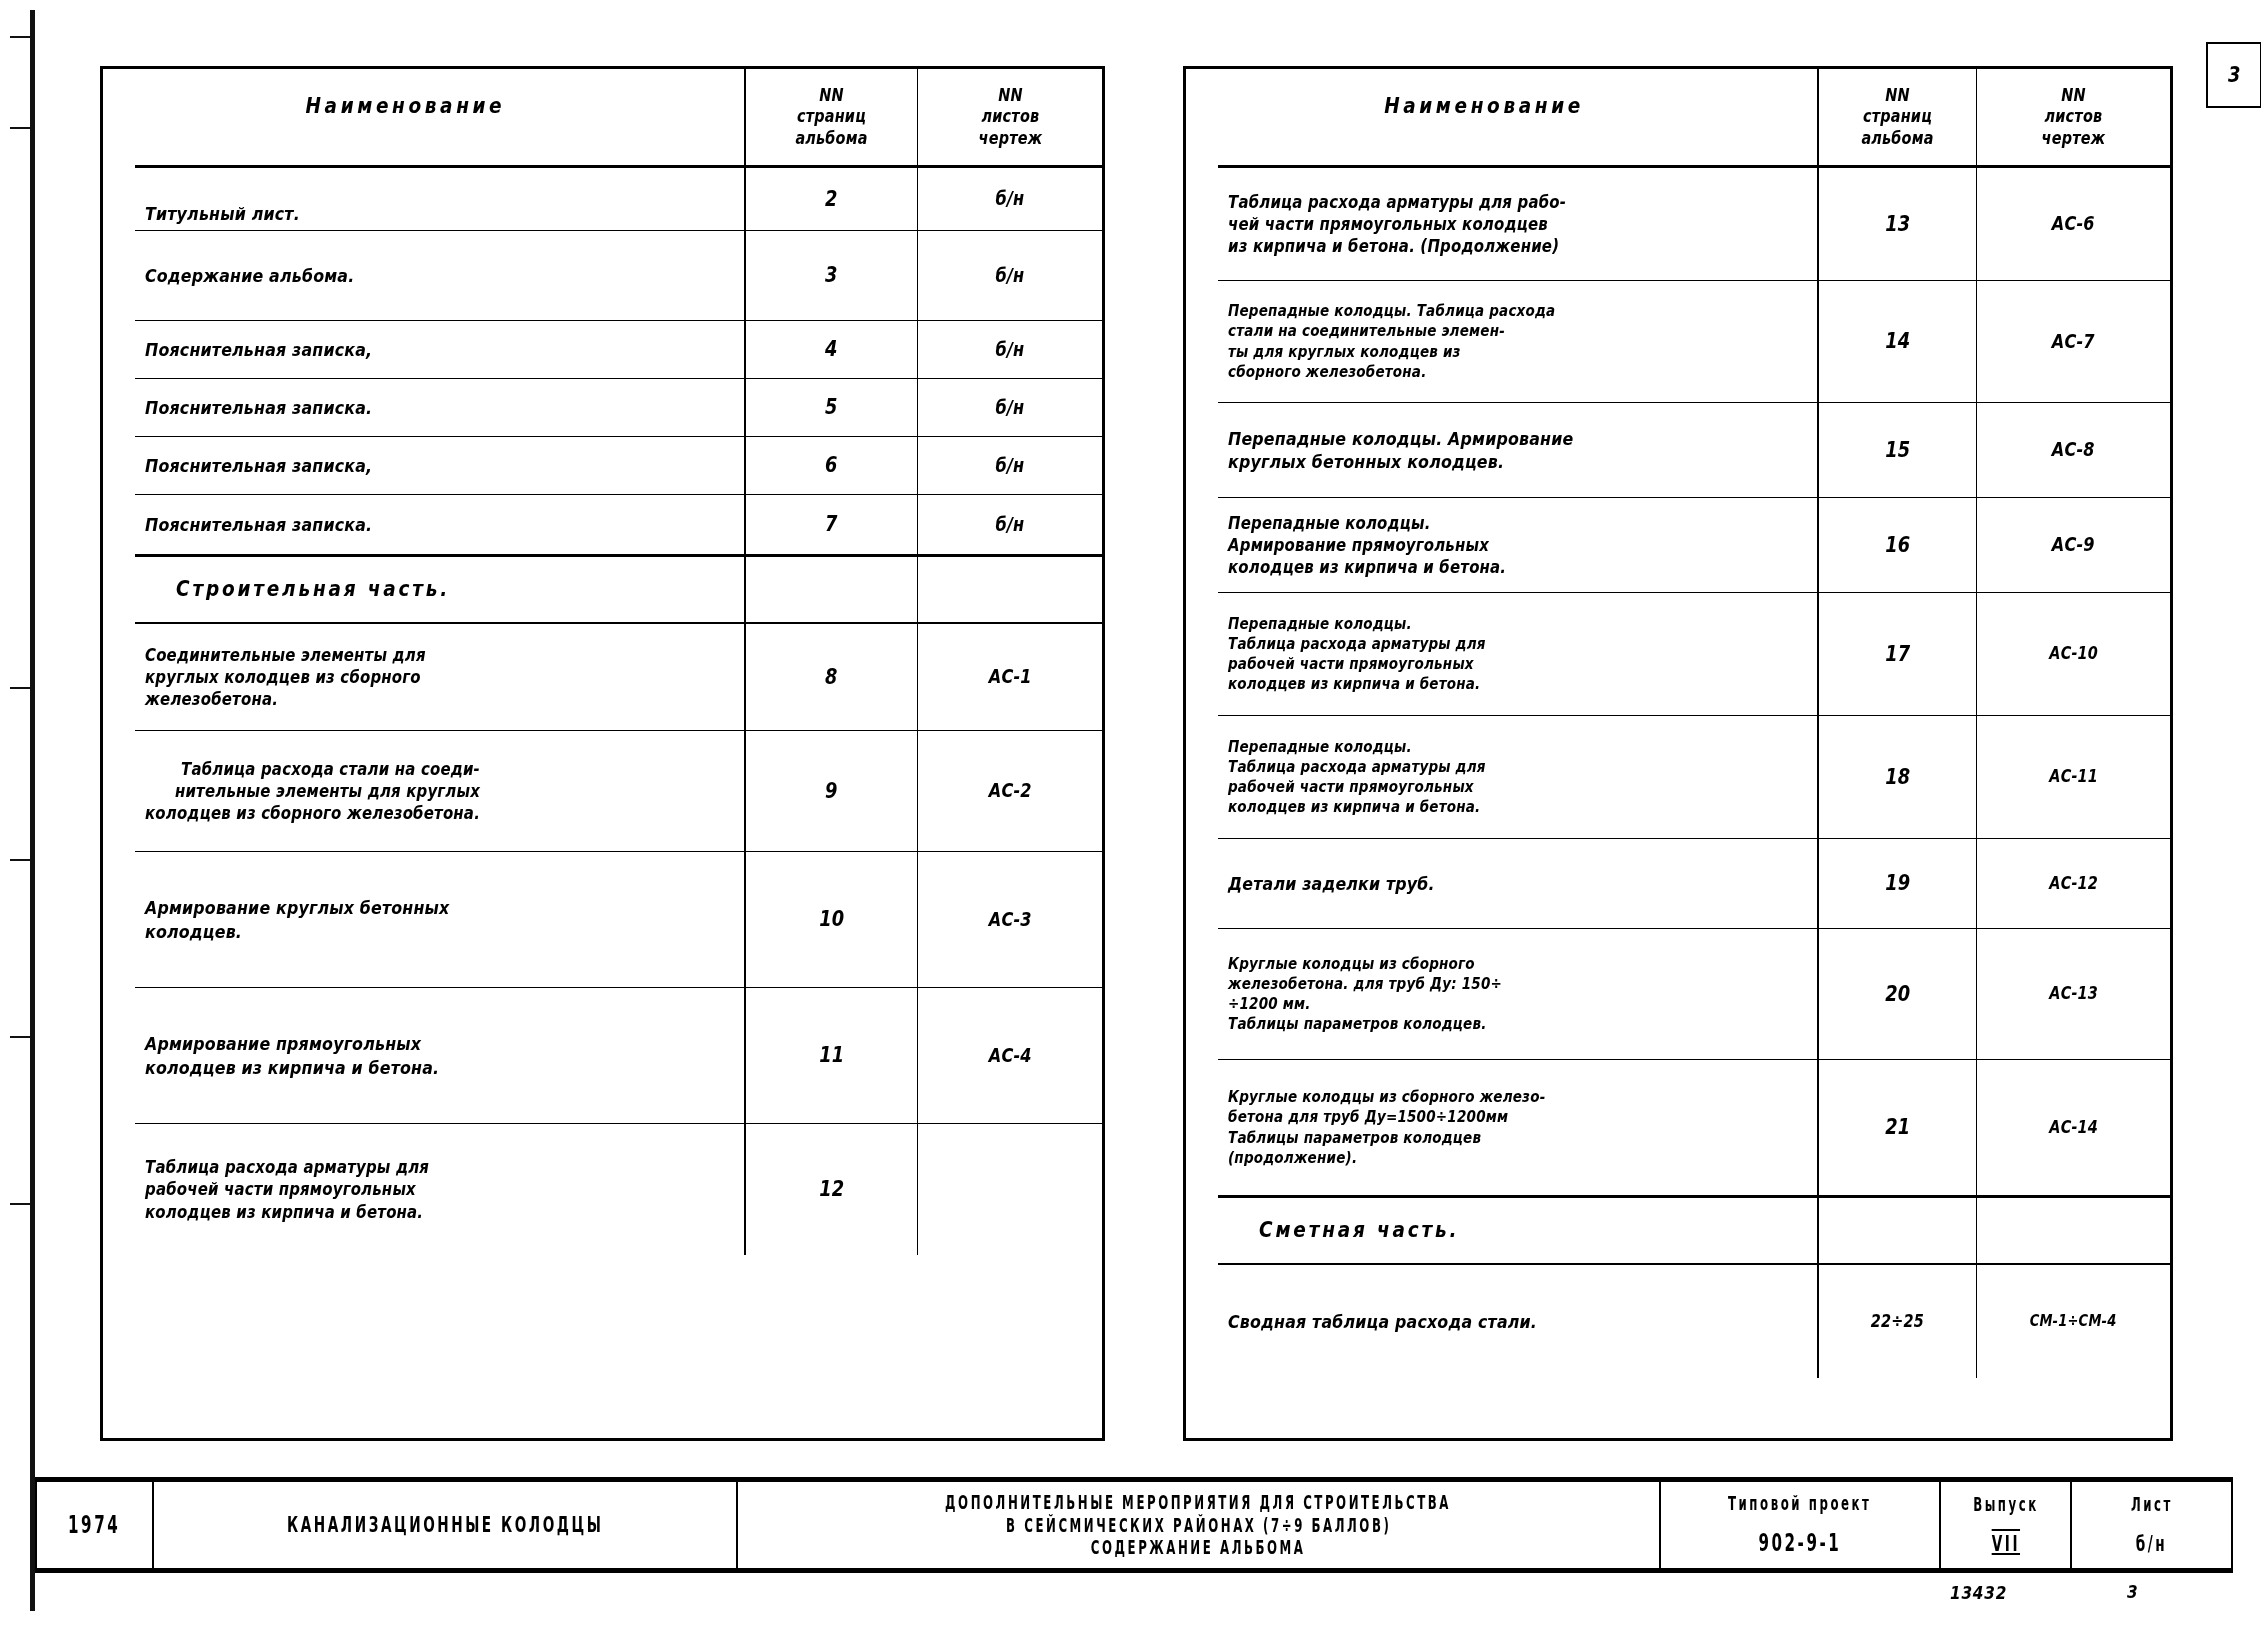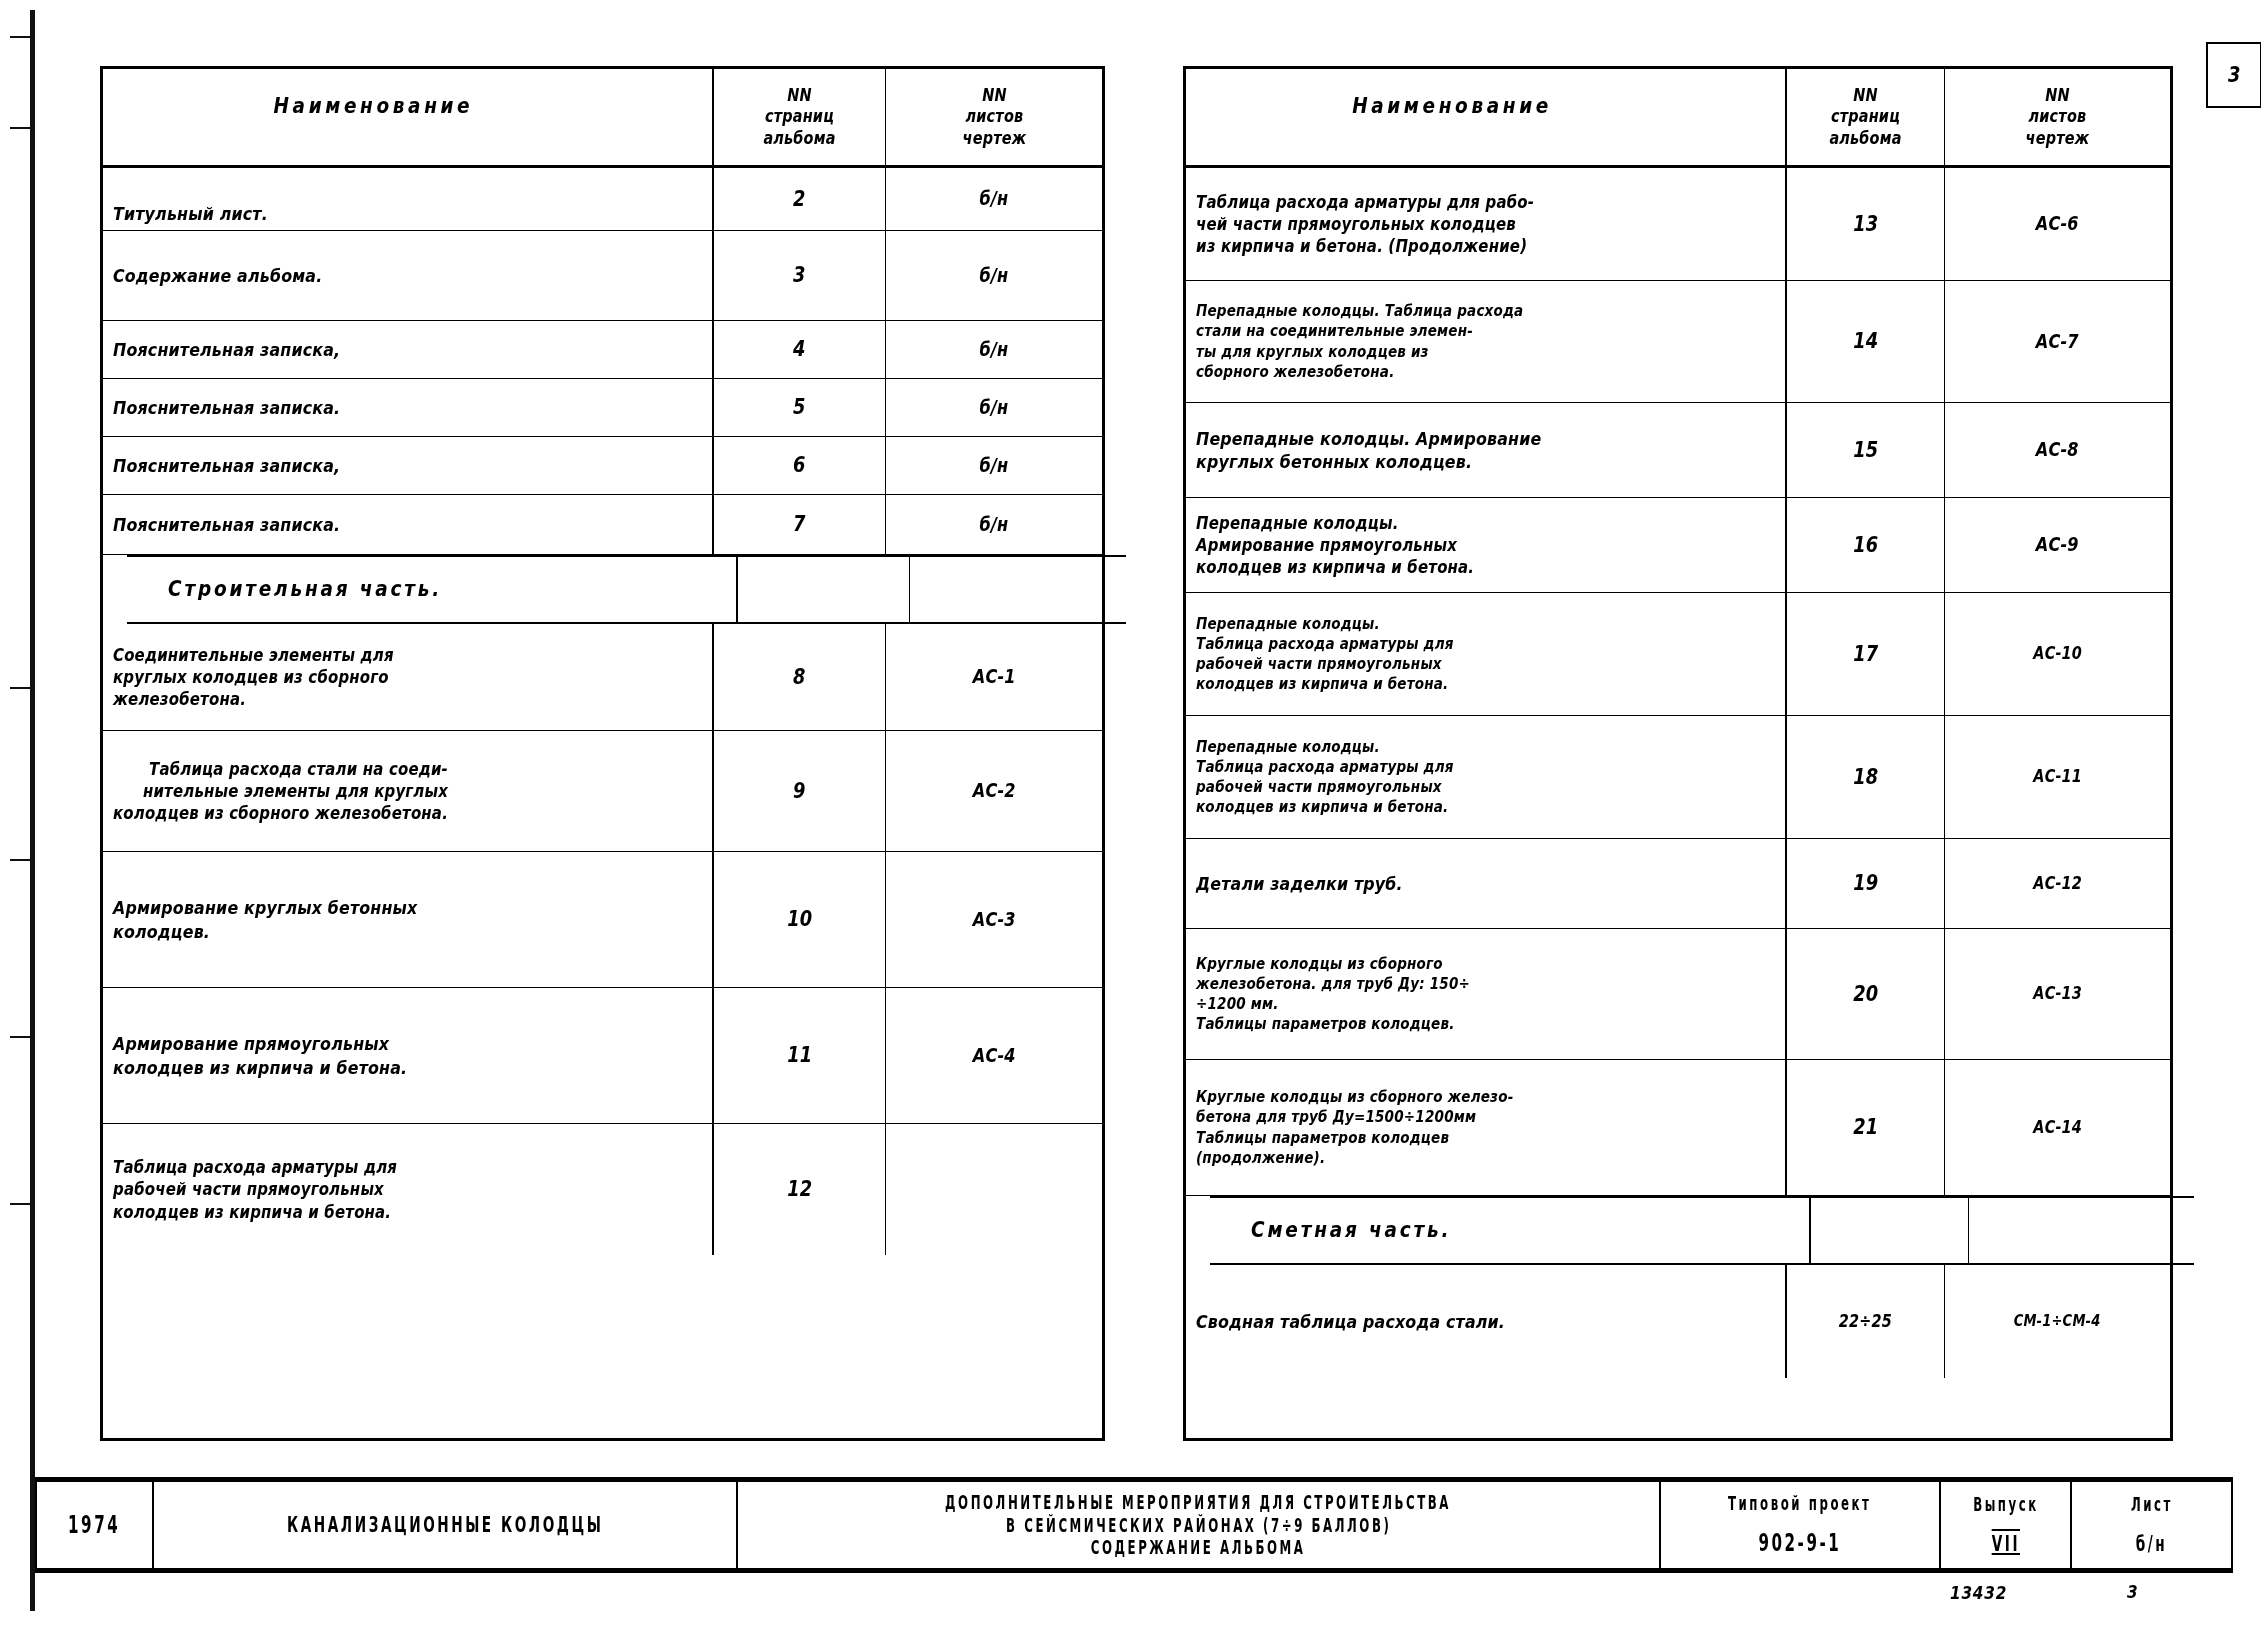--- a/index.html
+++ b/index.html
@@ -20,30 +20,31 @@
     background:#111;
   }
   .tick{position:absolute;left:10px;width:22px;height:2.3px;background:#111;}
 
   
   .tbl{
     position:absolute;
     border:3.2px solid #000;
     box-sizing:border-box;
     background:#fff;
+    padding-left:32px;
   }
   .trow{
     display:flex;
     box-sizing:border-box;
     border-bottom:0.9px solid #000;
     width:100%;
   }
   .trow:last-child{border-bottom:none;}
   .trow.head{border-bottom:3.6px solid #000;}
-  .trow.sect{border-top:2.3px solid #000;border-bottom:2.3px solid #000;margin-left:24px;}
+  .trow.sect{border-top:2.3px solid #000;border-bottom:2.3px solid #000;}
 
   .c-name{
     box-sizing:border-box;
     border-right:2.3px solid #000;
     padding:4.5px 7.2px 4.5px 10px;
     display:flex;
     align-items:center;
     overflow:hidden;
   }
   .c-num{

